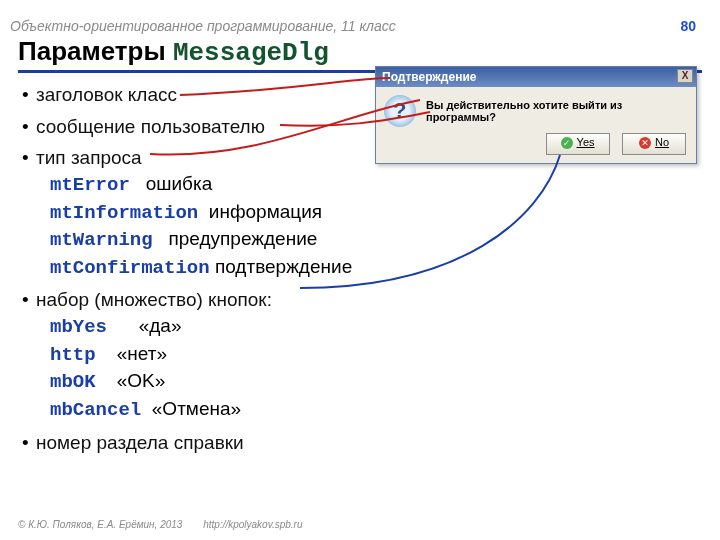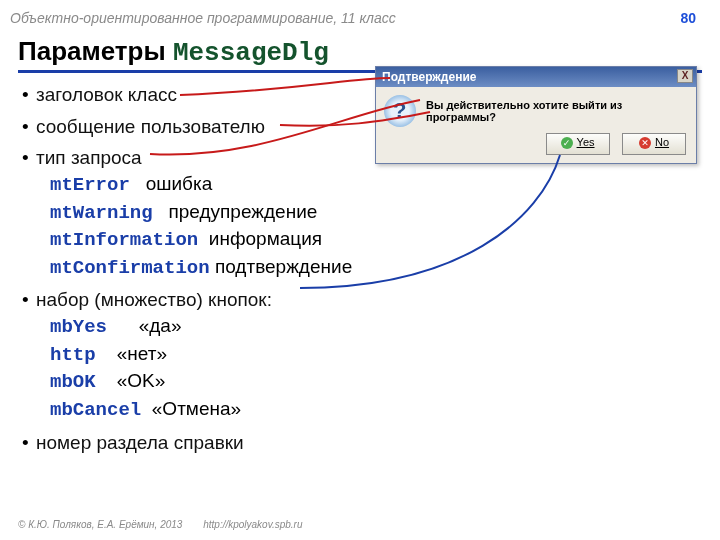--- a/index.html
+++ b/index.html
@@ -2,21 +2,21 @@
 <html><head>
 <meta charset="utf-8">
 <style>
   * { box-sizing: border-box; margin: 0; padding: 0; }
   body {
     width: 720px; height: 540px;
     font-family: Arial, Helvetica, sans-serif;
     background: #fff; position: relative; overflow: hidden;
   }
   .header-strip {
-    position: absolute; left: 0; top: 4px; width: 720px; height: 28px;
+    position: absolute; left: 0; top: 12px; width: 720px; height: 28px;
     font-style: italic; color: #8a8a8a; font-size: 14px;
     padding: 6px 24px 0 10px;
   }
   .page-num { position: absolute; right: 24px; top: 6px; font-style: normal; font-weight: bold; color: #1d4ed8; }
   .title {
     position: absolute; left: 18px; top: 36px;
     font-size: 26px; font-weight: bold; color: #000;
   }
   .title .code { font-family: "Courier New", monospace; color: #14532d; }
   .title-rule {
@@ -82,22 +82,22 @@
 </div>
 <div class="title-rule"></div>
 
 <div class="content">
   <div class="bullet"><span>заголовок класс</span></div>
   <div class="bullet"><span>сообщение пользователю</span></div>
   <div class="bullet">
     <span>тип запроса</span>
     <div class="sub">
       <div class="sub-row"><span class="mono">mtError</span>&nbsp;&nbsp;&nbsp;<span class="desc">ошибка</span></div>
+      <div class="sub-row"><span class="mono">mtInformation</span>&nbsp;&nbsp;<span class="desc">информация</span></div>
       <div class="sub-row"><span class="mono">mtWarning</span>&nbsp;&nbsp;&nbsp;<span class="desc">предупреждение</span></div>
-      <div class="sub-row"><span class="mono">mtInformation</span>&nbsp;&nbsp;<span class="desc">информация</span></div>
       <div class="sub-row"><span class="mono">mtConfirmation</span>&nbsp;<span class="desc">подтверждение</span></div>
     </div>
   </div>
   <div class="bullet">
     <span>набор (множество) кнопок:</span>
     <div class="sub">
       <div class="sub-row"><span class="mono">mbYes</span>&nbsp;&nbsp;&nbsp;&nbsp;&nbsp;&nbsp;<span class="desc">«да»</span></div>
       <div class="sub-row"><span class="mono">http</span>&nbsp;&nbsp;&nbsp;&nbsp;<span class="desc">«нет»</span></div>
       <div class="sub-row"><span class="mono">mbOK</span>&nbsp;&nbsp;&nbsp;&nbsp;<span class="desc">«OK»</span></div>
       <div class="sub-row"><span class="mono">mbCancel</span>&nbsp;&nbsp;<span class="desc">«Отмена»</span></div>

